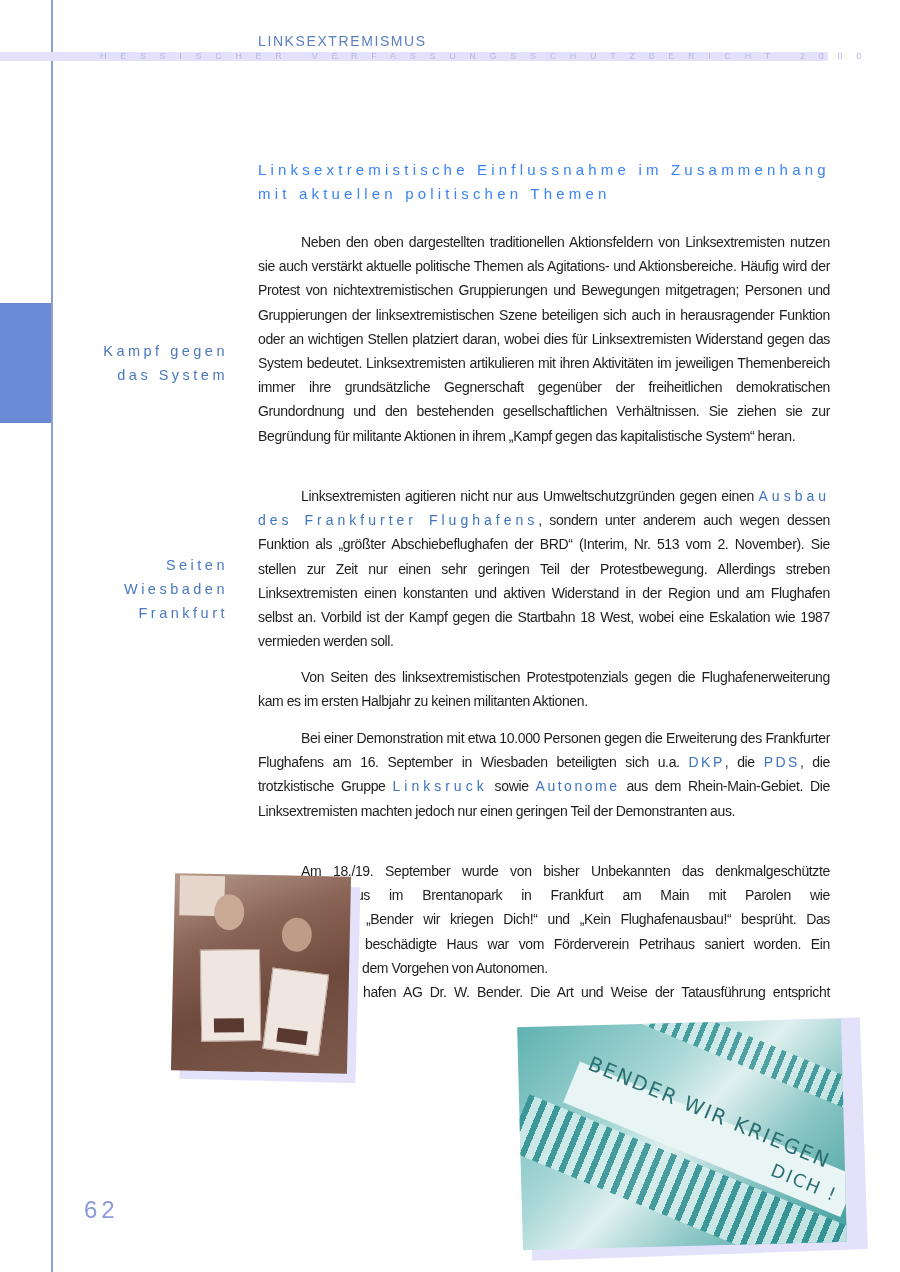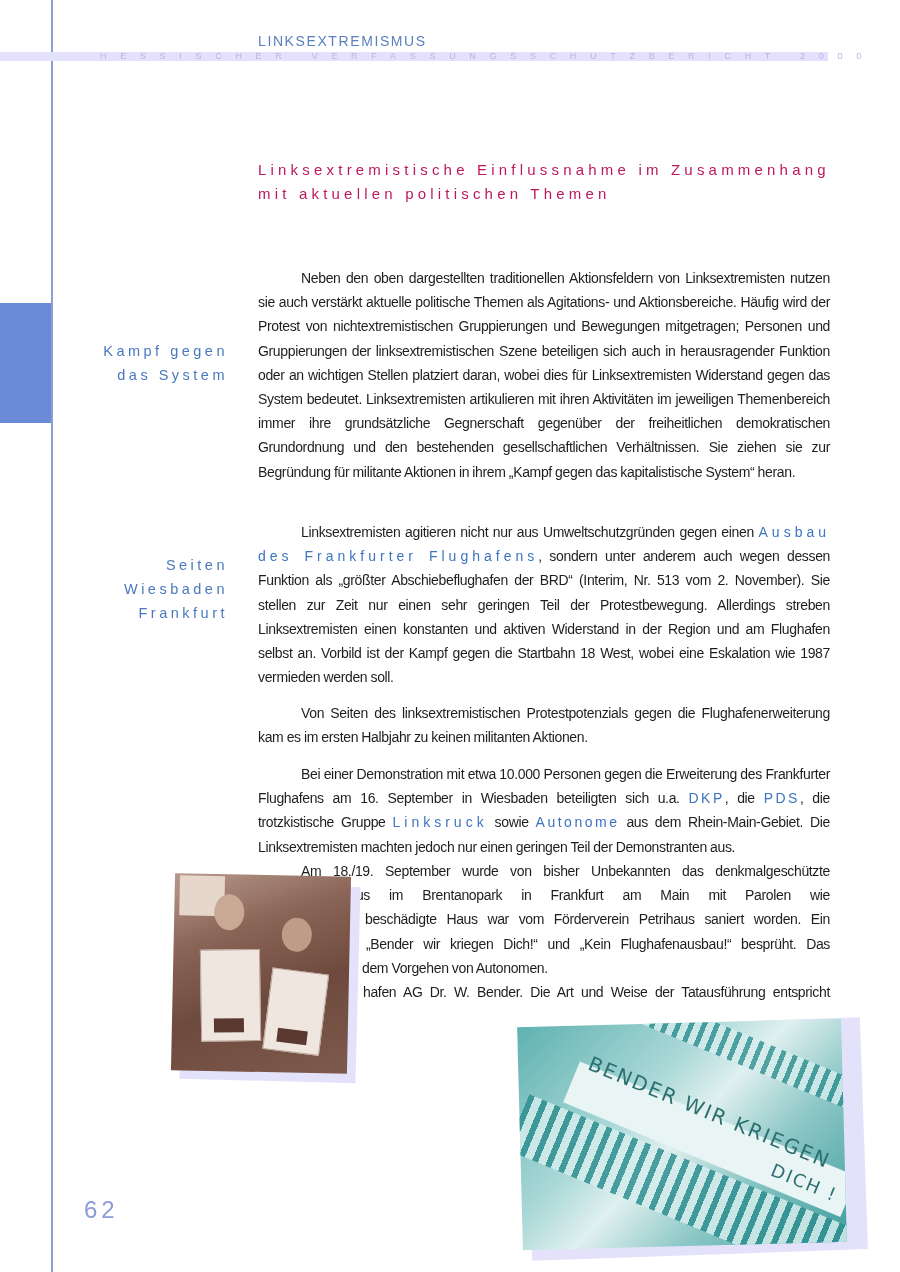--- a/index.html
+++ b/index.html
@@ -15,35 +15,35 @@
   .chapter { position: absolute; left: 258px; top: 33px; font-size: 14px; letter-spacing: 1.6px; color: #5a7fbf; }
   .band { position: absolute; left: 0; top: 52px; width: 828px; height: 9px; background: #e3e1fb; }
   .band-text {
     position: absolute; left: 88px; top: 51px; width: 720px; height: 11px;
     font-size: 9px; line-height: 11px; color: #b8b6e0;
     letter-spacing: 13.7px; white-space: nowrap; margin-left: 12px;
   }
 
   .section-title {
     position: absolute; left: 258px; top: 158px; width: 580px;
-    font-size: 15px; line-height: 24px; letter-spacing: 4.2px; color: #be185d;
+    font-size: 15px; line-height: 24px; letter-spacing: 4.2px; color: #3b82f6;
   }
 
   .margin-note {
     position: absolute; right: 672px; text-align: right;
     font-size: 14.5px; line-height: 24px; letter-spacing: 3.5px; color: #4a78bf;
   }
   .note-1 { top: 339px; }
   .note-2 { top: 553px; }
 
   .body-text {
     position: absolute; left: 258px; width: 572px;
     font-family: "Liberation Sans", sans-serif;
     font-size: 14px; line-height: 24.2px; text-align: justify;
-    letter-spacing: -0.35px; word-spacing: -0.3px; margin-top: 36px;
+    letter-spacing: -0.35px; word-spacing: -0.3px;
   }
   .body-text p { margin: 0 0 12px 0; text-indent: 43px; }
   .p1 { top: 230px; }
   .p2 { top: 484px; }
   .p3 { top: 665px; }
   .p4 { top: 726px; }
   .kw { color: #3e74c0; letter-spacing: 4px; }
   .kw-tight { color: #3e74c0; letter-spacing: 2.5px; }
 
   .p5 { position: absolute; left: 258px; top: 859px; width: 572px;
@@ -129,22 +129,22 @@
   <p>Von Seiten des linksextremistischen Protestpotenzials gegen die Flughafenerweiterung kam es im ersten Halbjahr zu keinen militanten Aktionen.</p>
 </div>
 
 <div class="body-text p4">
   <p><span>Bei einer Demonstration mit etwa 10.000 Personen gegen die Erweiterung des Frankfurter Flughafens am 16. September in Wiesbaden beteiligten sich u.a. </span><span class="kw-tight">DKP</span><span>, die </span><span class="kw-tight">PDS</span><span>, die trotzkistische Gruppe </span><span class="kw">Linksruck</span><span> sowie </span><span class="kw-tight">Autonome</span><span> aus dem Rhein-Main-Gebiet. Die Linksextremisten machten jedoch nur einen geringen Teil der Demonstranten aus.</span></p>
 </div>
 
 <div class="p5">
   <span class="line" style="padding-left:43px;">Am 18./19. September wurde von bisher Unbekannten das denkmalgeschützte</span>
   <span class="line" style="margin-left:56px;">Petrihaus im Brentanopark in Frankfurt am Main mit Parolen wie</span>
+  <span class="line" style="margin-left:108px;">„Bender wir kriegen Dich!“ und „Kein Flughafenausbau!“ besprüht. Das</span>
   <span class="line" style="margin-left:107px;">beschädigte Haus war vom Förderverein Petrihaus saniert worden. Ein</span>
-  <span class="line" style="margin-left:108px;">„Bender wir kriegen Dich!“ und „Kein Flughafenausbau!“ besprüht. Das</span>
   <span class="line last" style="margin-left:104px;">dem Vorgehen von Autonomen.</span>
   <span class="line" style="margin-left:105px;">hafen AG Dr. W. Bender. Die Art und Weise der Tatausführung entspricht</span>
 </div>
 
 <div class="photo1-shadow"></div>
 <div class="photo1">
   <div class="banner"></div>
   <div class="head head1"></div>
   <div class="head head2"></div>
   <div class="sign sign1">

